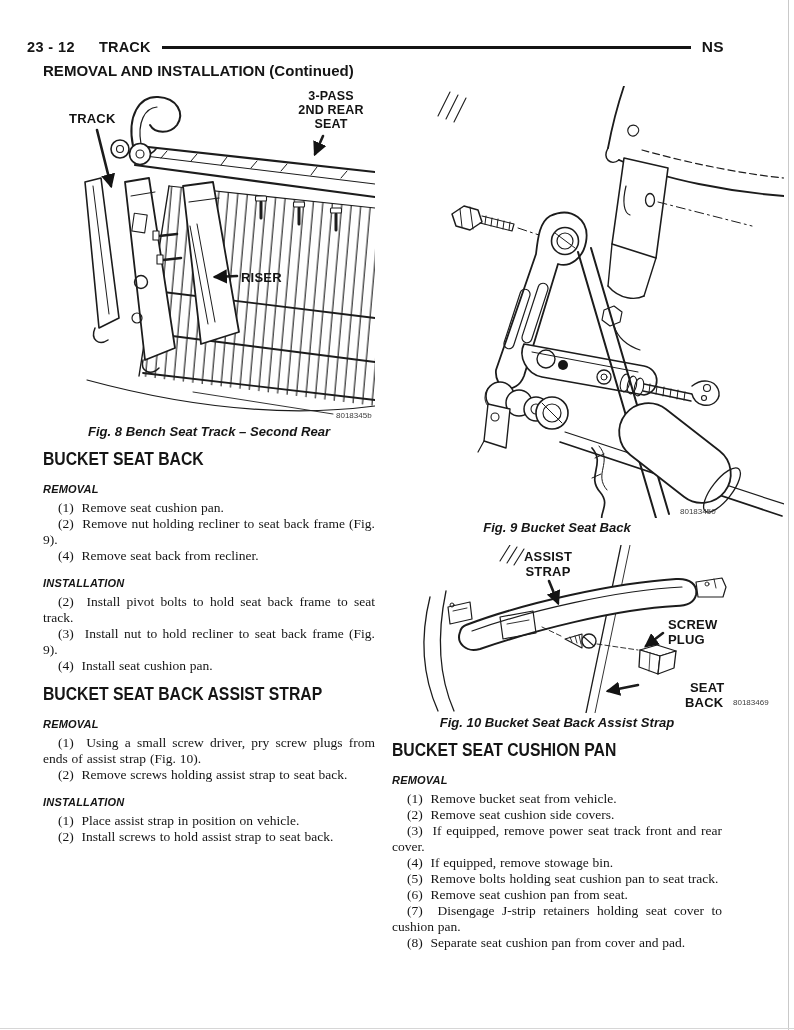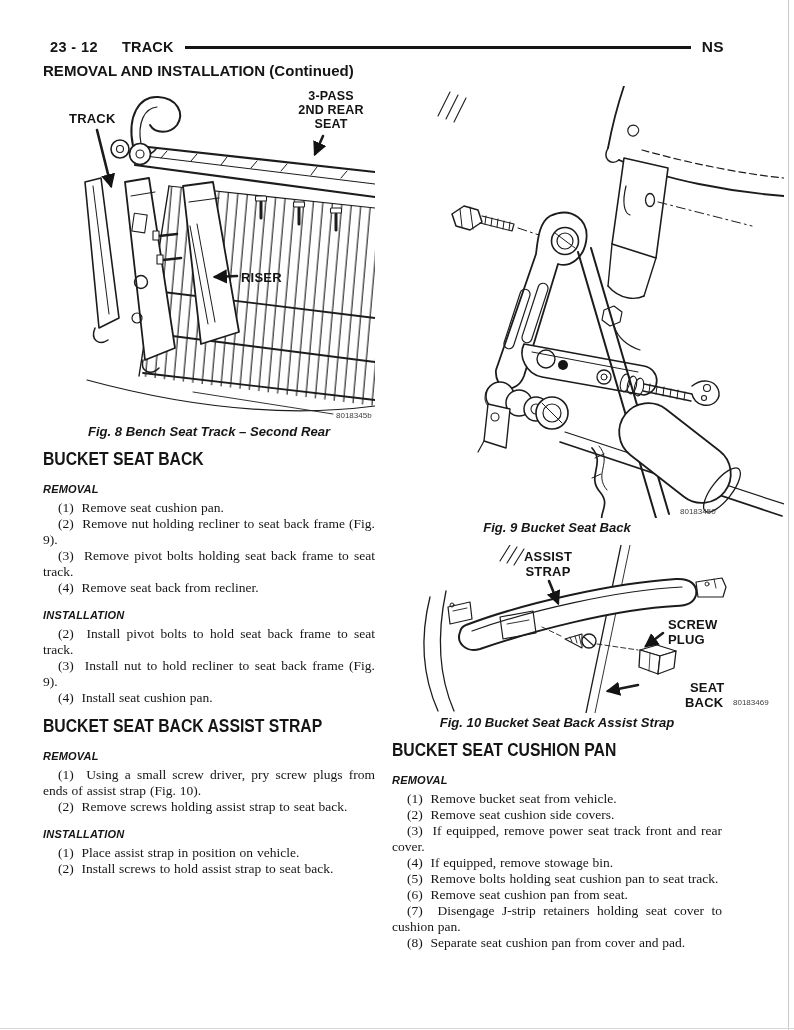--- a/index.html
+++ b/index.html
@@ -4,21 +4,21 @@
 <style>
   html,body { margin:0; padding:0; background:#ffffff; }
   .page {
     position:relative; width:794px; height:1030px; background:#fff;
     font-family:"Liberation Serif", serif; color:#151515; overflow:hidden;
   }
   .edge-r { position:absolute; top:0; bottom:0; right:5px; width:1px; background:#c9c9c9; }
   .edge-b { position:absolute; left:0; right:0; bottom:1px; height:1px; background:#d6d6d6; }
 
   .header {
-    position:absolute; left:50px; right:70px; top:38px;
+    position:absolute; left:27px; right:70px; top:38px;
     display:flex; align-items:center;
     font-family:"Liberation Sans", sans-serif; font-weight:bold;
   }
   .page-num { font-size:14.5px; letter-spacing:.4px; white-space:nowrap; }
   .section-label { margin-left:24px; font-size:14.5px; letter-spacing:.2px; }
   .rule { flex:1; height:3px; background:#141414; margin:0 11px; }
   .model { font-size:15.5px; letter-spacing:.4px; }
 
   .doc-title {
     position:absolute; left:43px; top:62px;
@@ -157,21 +157,20 @@
       <text x="198" y="196" font-size="13">RISER</text>
       <text x="293" y="332" class="figid">8018345b</text>
     </svg>
     <div class="caption">Fig. 8 Bench Seat Track – Second Rear</div>
 
     <h2 class="sec">BUCKET SEAT BACK</h2>
 
     <h3 class="sub">REMOVAL</h3>
     <p class="step">(1)&nbsp; Remove seat cushion pan.</p>
     <p class="step">(2)&nbsp; Remove nut holding recliner to seat back frame (Fig. 9).</p>
-    <p class="step">(3)&nbsp; Remove pivot bolts holding seat back frame to seat track.</p>
     <p class="step">(4)&nbsp; Remove seat back from recliner.</p>
 
     <h3 class="sub">INSTALLATION</h3>
     <p class="step">(2)&nbsp; Install pivot bolts to hold seat back frame to seat track.</p>
     <p class="step">(3)&nbsp; Install nut to hold recliner to seat back frame (Fig. 9).</p>
     <p class="step">(4)&nbsp; Install seat cushion pan.</p>
 
     <h2 class="sec">BUCKET SEAT BACK ASSIST STRAP</h2>
 
     <h3 class="sub">REMOVAL</h3>

